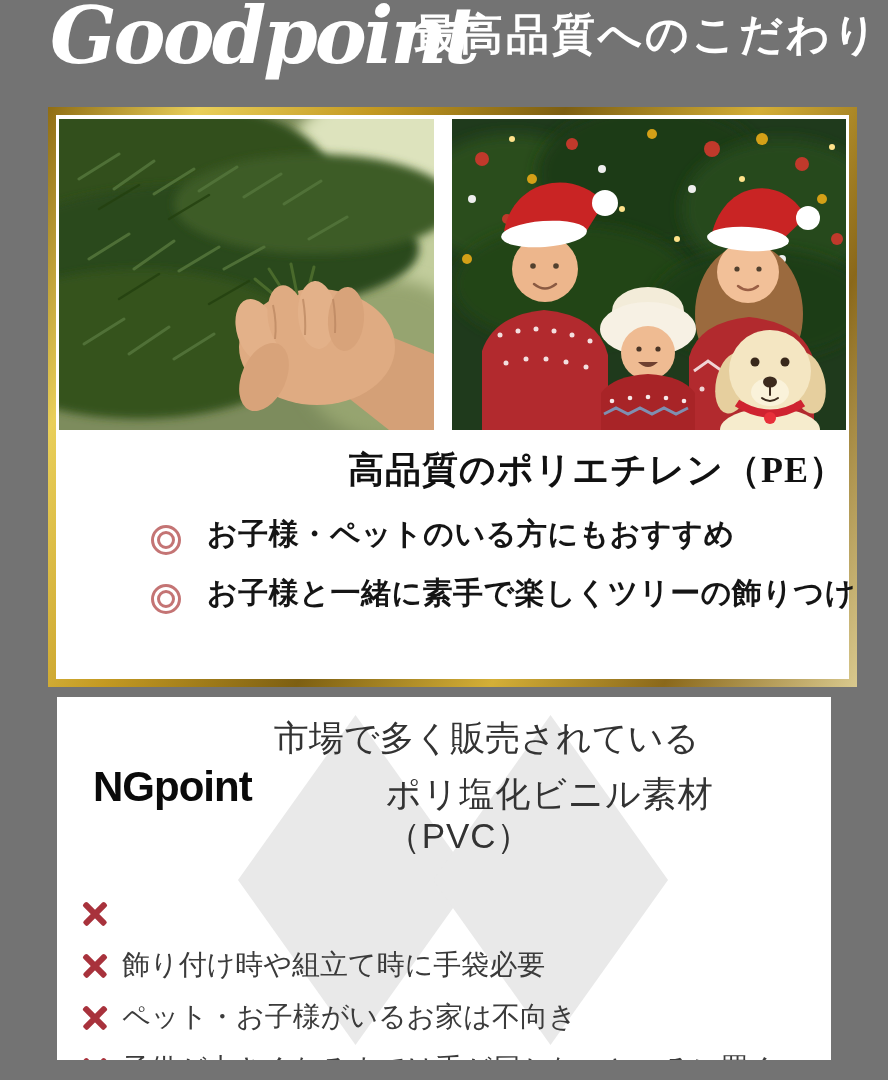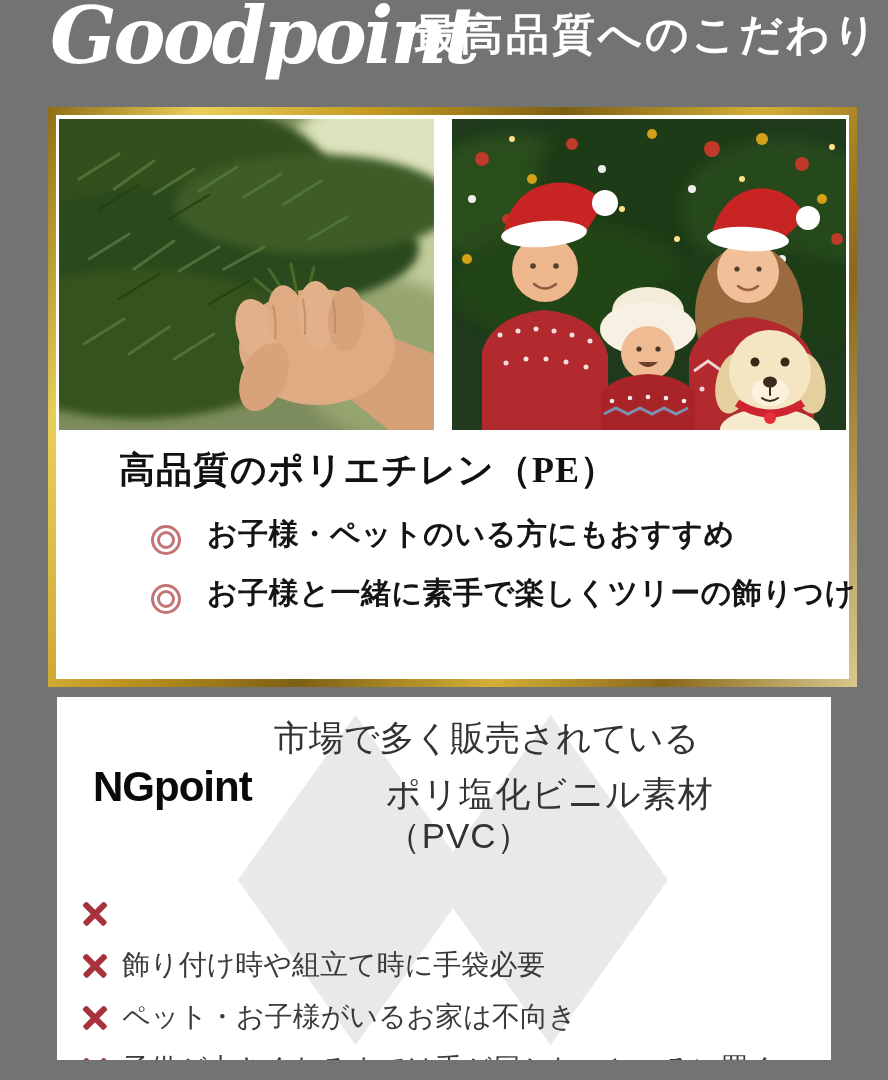--- a/index.html
+++ b/index.html
@@ -21,21 +21,21 @@
       background:linear-gradient(115deg,#8f6d14 0%,#e9cf5a 14%,#c49a22 30%,#7d5f12 48%,#d4af37 66%,#8a681a 82%,#d9c98e 100%);}
   .gold-inner{width:100%;height:100%;box-sizing:border-box;background:#fff;padding:4px 3px 0 3px;}
   .photos{display:flex;gap:18px;height:311px;}
   .photo{height:311px;overflow:hidden;position:relative;background:#2d4a1e;}
   .photo-left{width:375px;}
   .photo-right{width:394px;}
   .photo svg{display:block;}
 
   .pe-heading{margin:16px 0 0 60px;color:#111;
       font-family:"Liberation Serif","DejaVu Serif",serif;
-      font-size:36px;font-weight:700;letter-spacing:1px;}
+      font-size:36px;font-weight:700;letter-spacing:1px;text-align:right;}
   .good-list{list-style:none;margin:16px 0 0 92px;padding:0;display:flex;flex-direction:column;gap:15px;}
   .good-item{display:flex;align-items:flex-end;gap:26px;height:44px;}
   .mark-circle{flex:0 0 auto;width:30px;height:30px;border:3px solid #c47474;border-radius:50%;
       box-sizing:border-box;position:relative;}
   .mark-circle::after{content:"";position:absolute;inset:3px;border:3px solid #c47474;border-radius:50%;}
   .good-text{color:#151515;font-family:"Liberation Serif","DejaVu Serif",serif;
       font-size:30px;font-weight:600;letter-spacing:.5px;white-space:nowrap;}
 
   
   .ng-box{position:absolute;left:57px;top:697px;width:774px;height:363px;background:#fff;overflow:hidden;}

